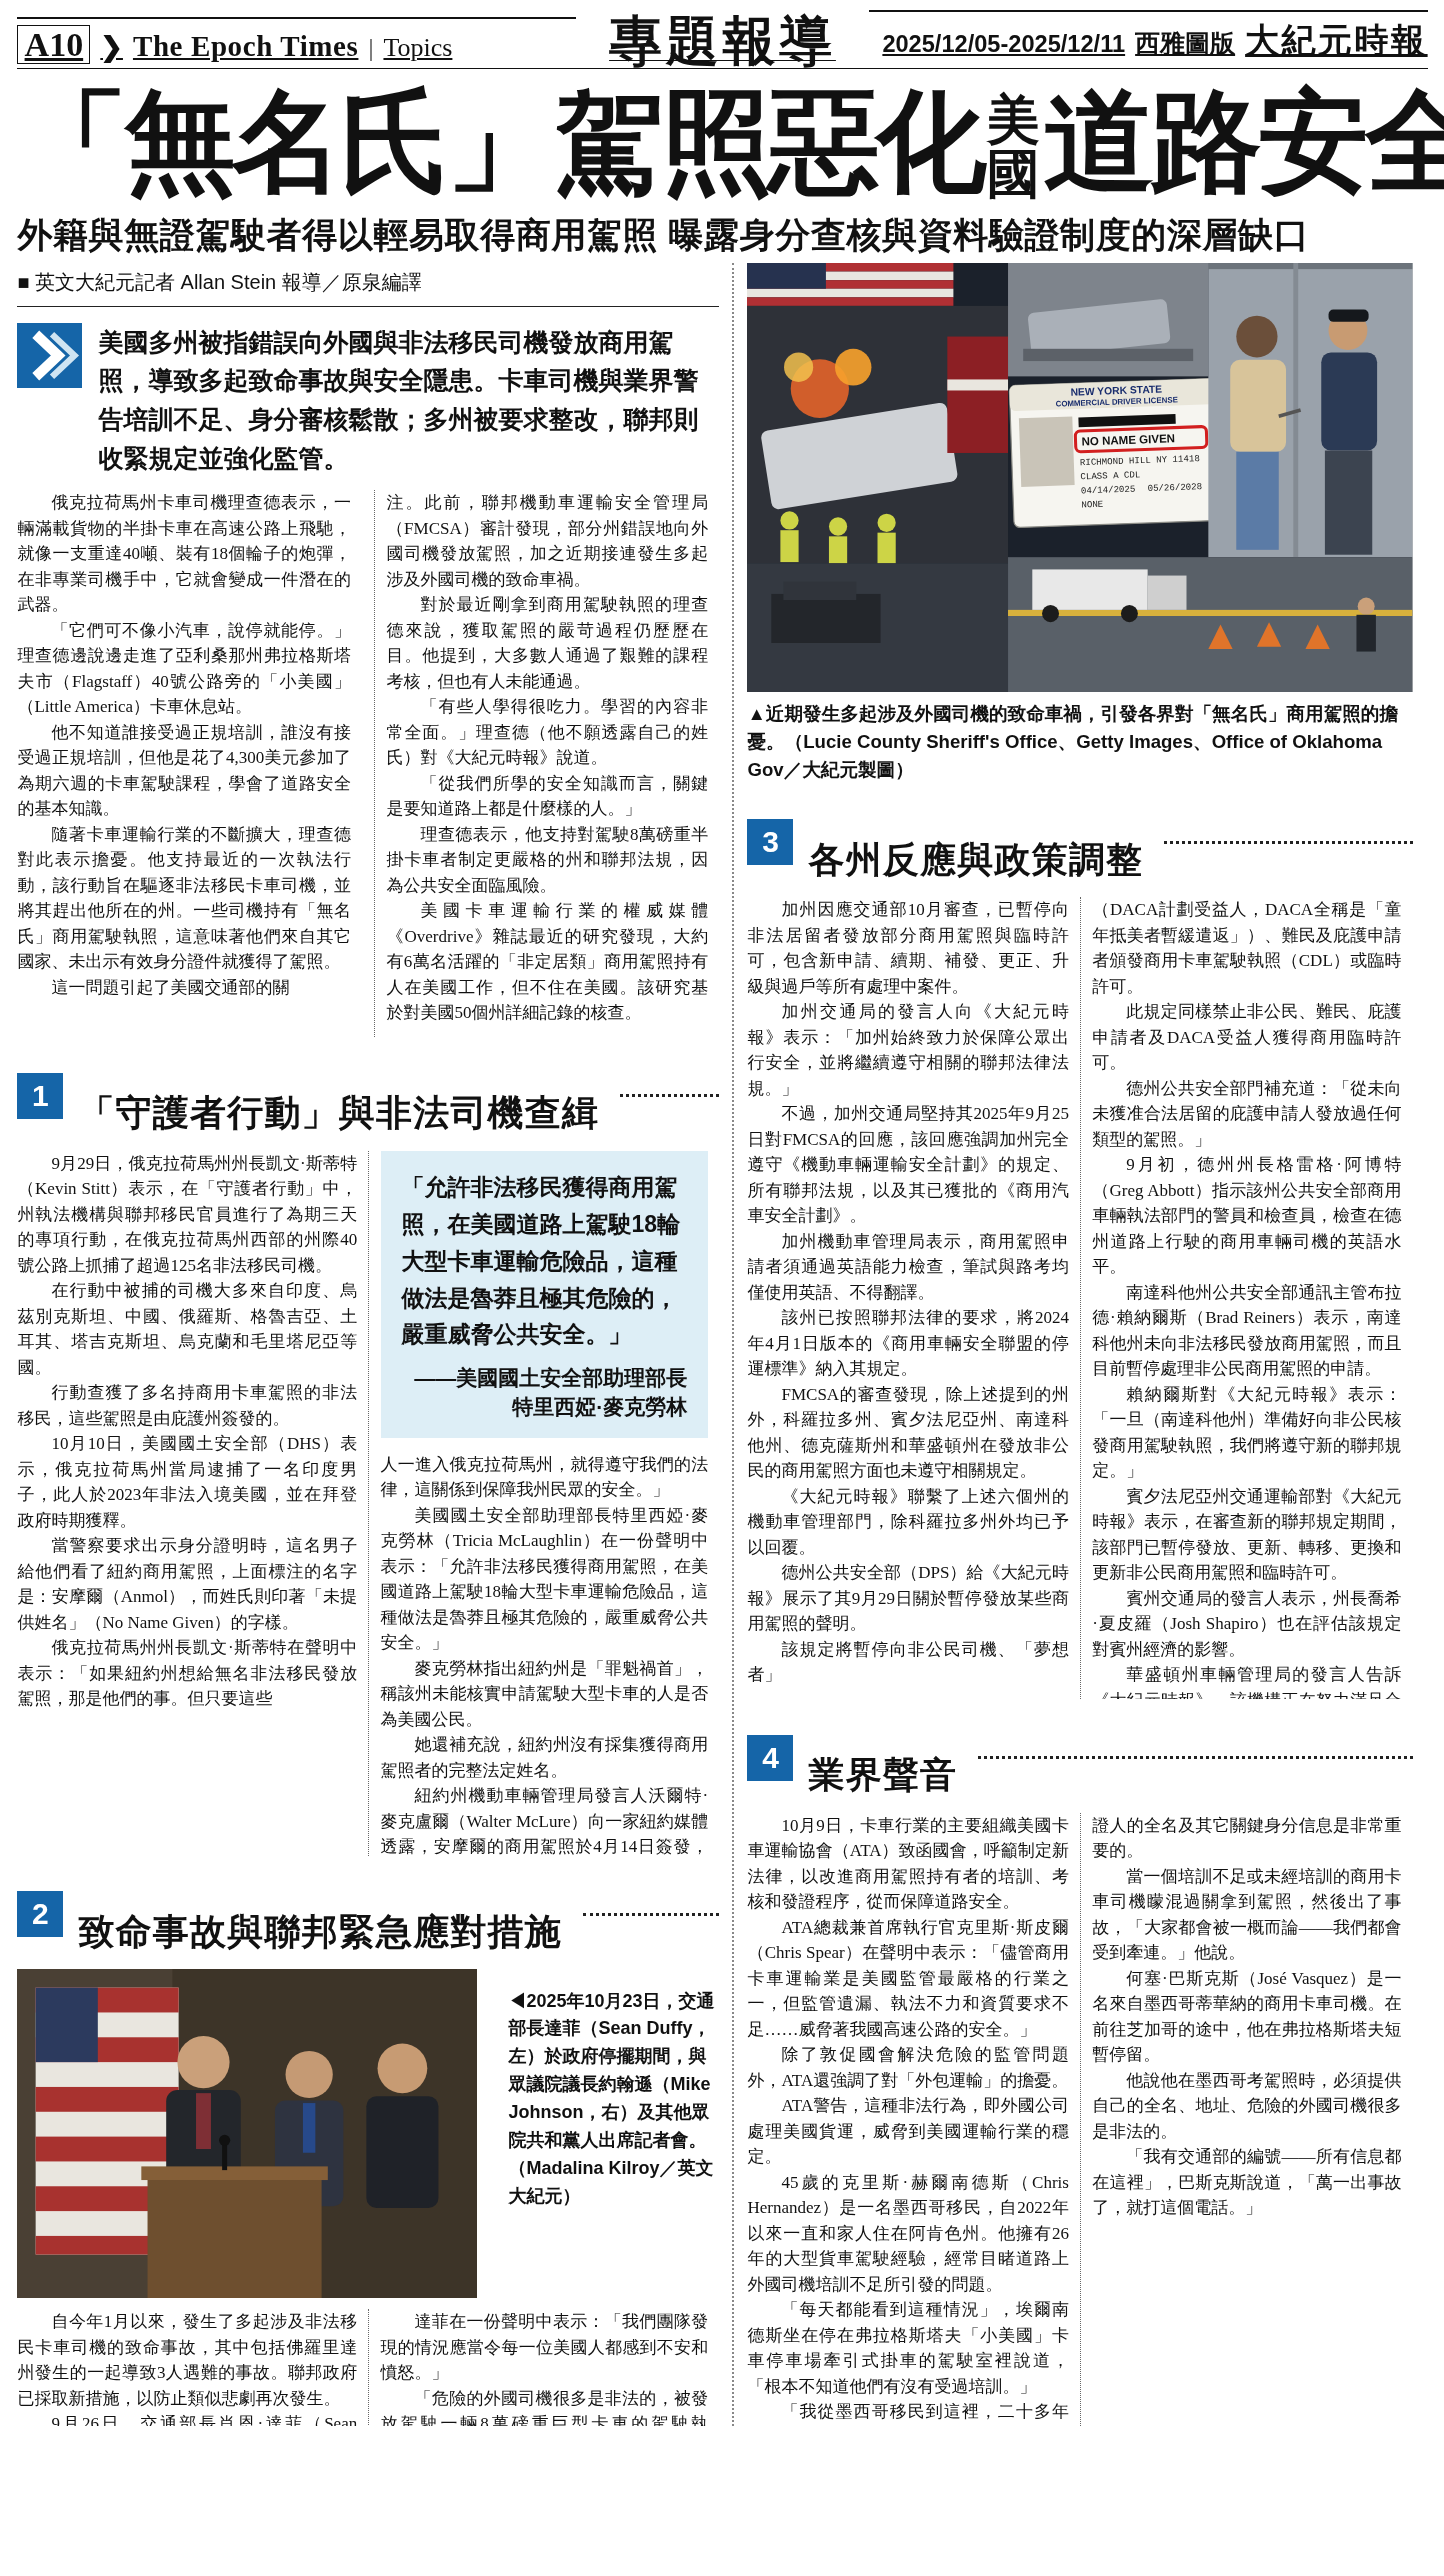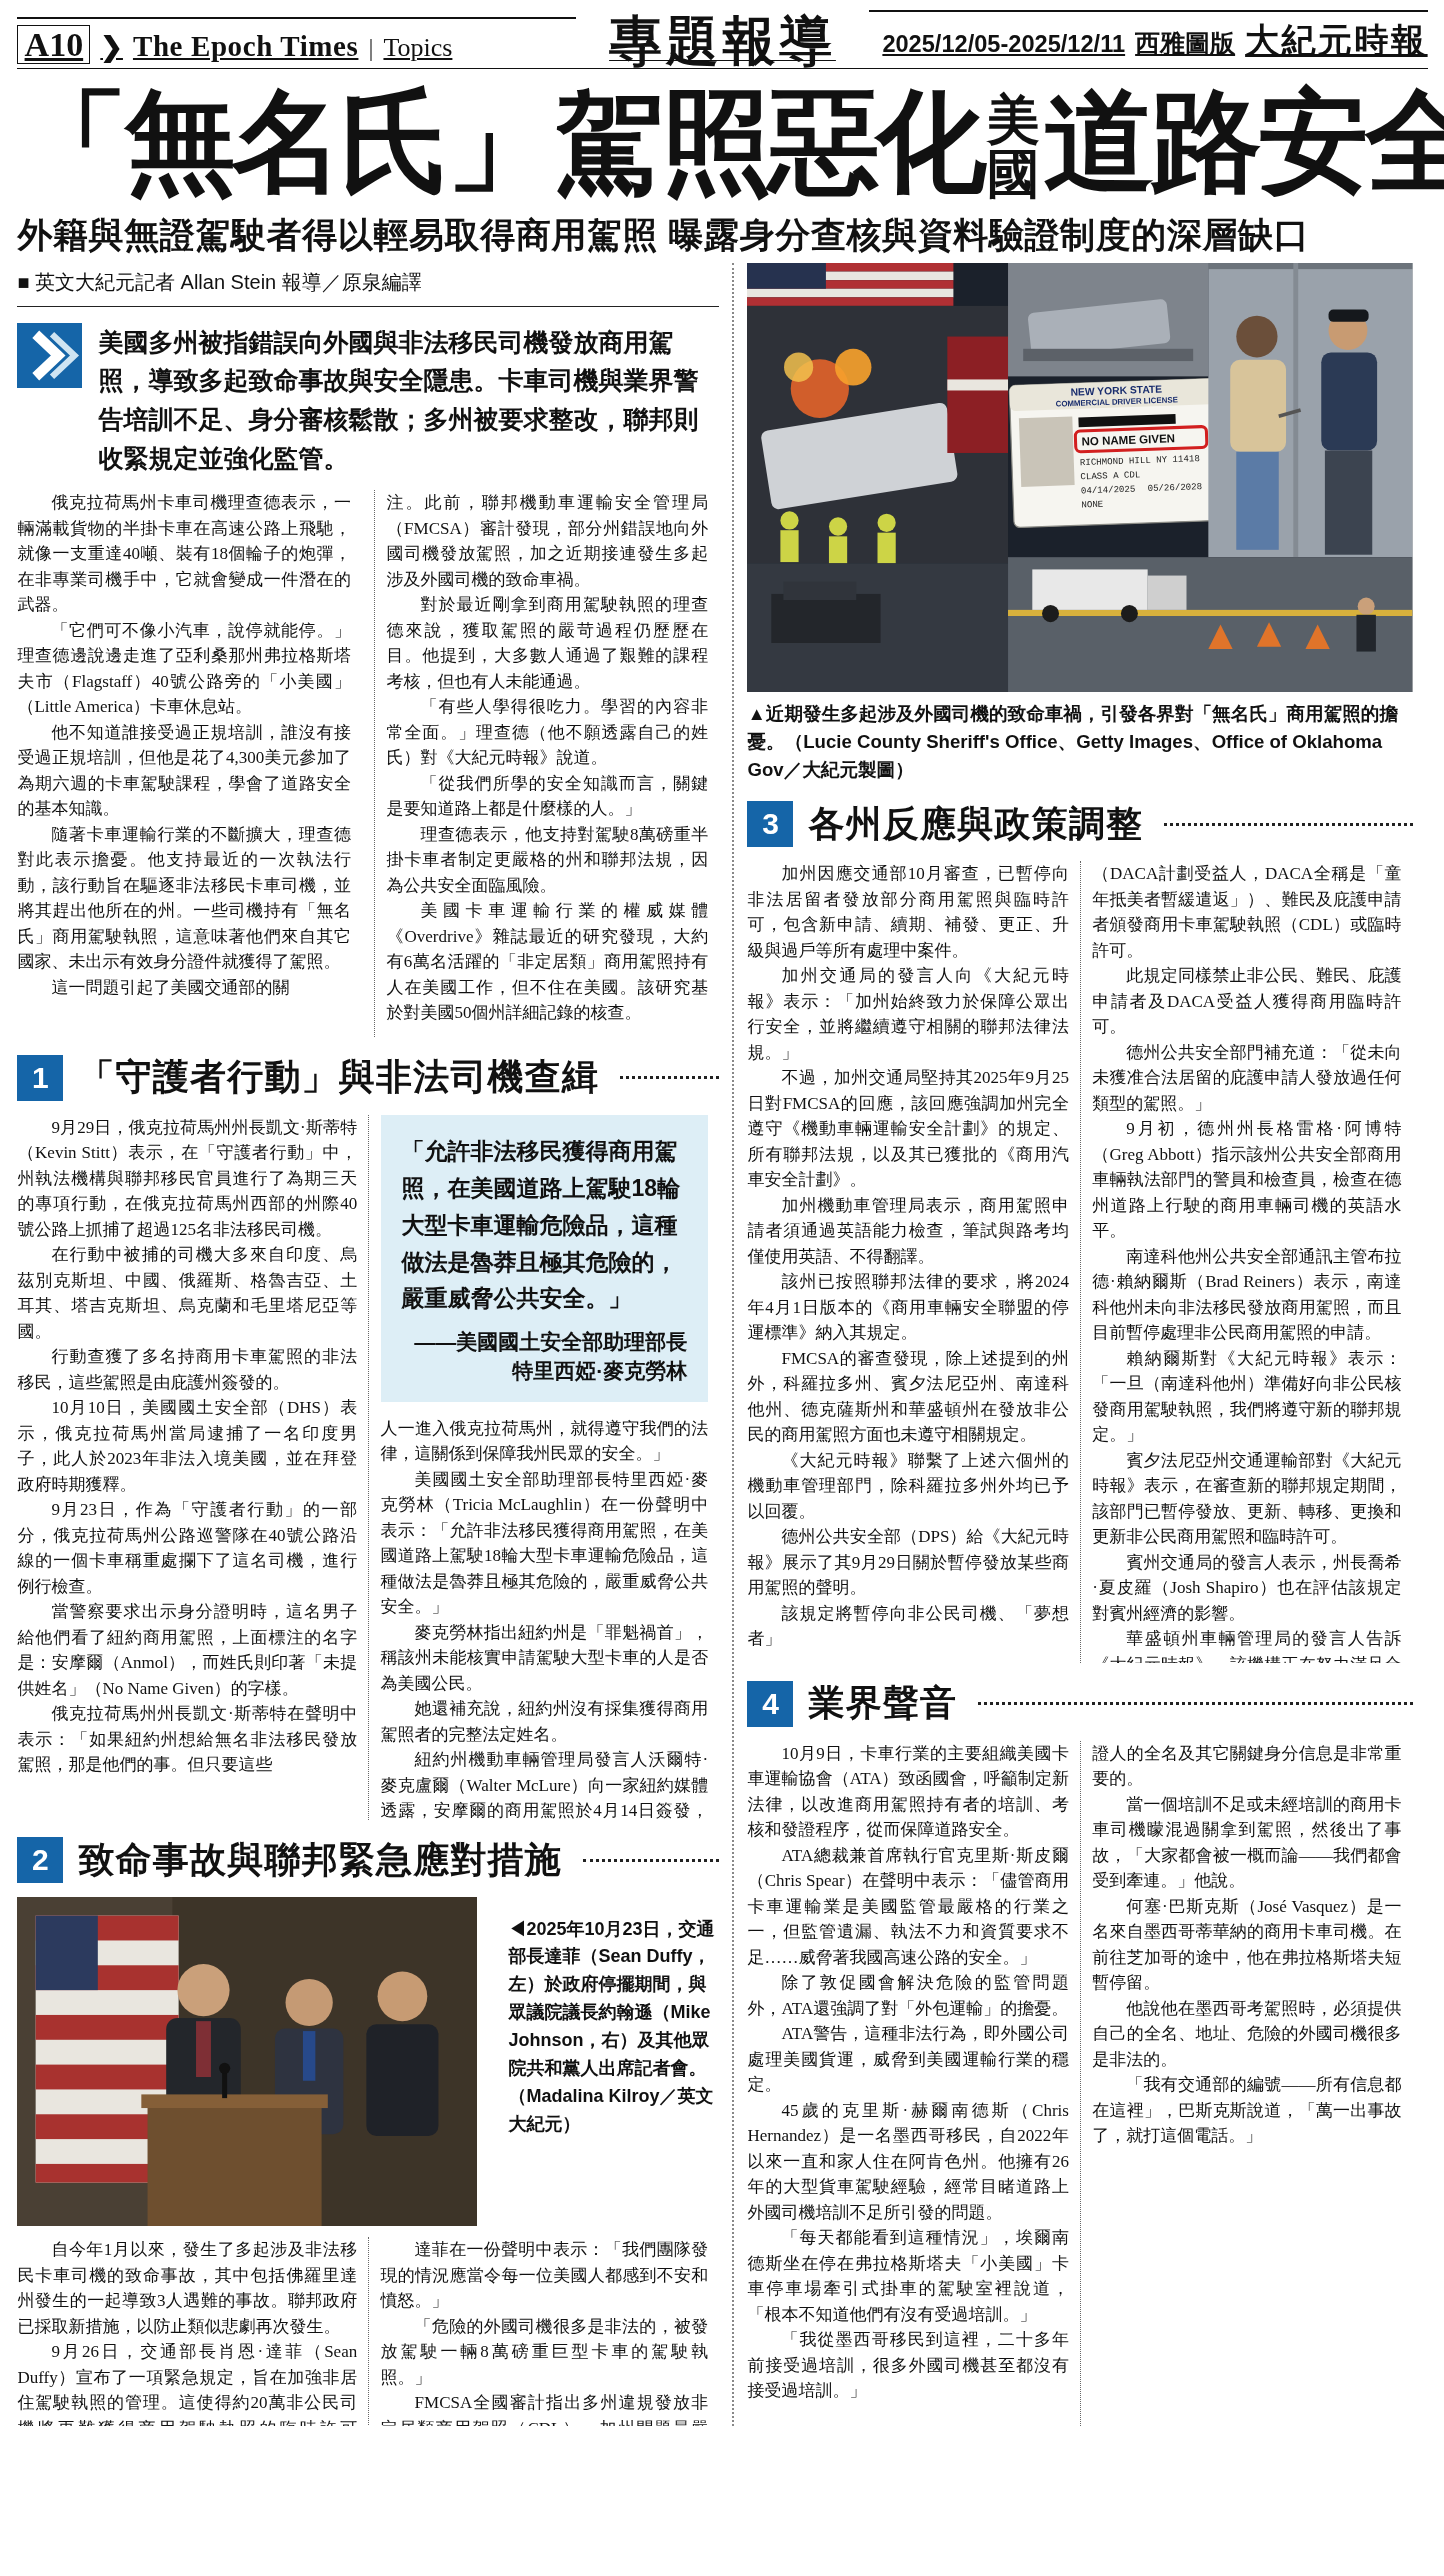--- a/index.html
+++ b/index.html
@@ -59,21 +59,21 @@
   .intro-cols{height:547px;overflow:hidden;gap:12px;}
   .s1-cols{height:705px;overflow:hidden;}
   .s2-cols{height:410px;overflow:hidden;}
   .s3-cols{height:802px;overflow:hidden;}
   .s4-area{height:889px;overflow:hidden;}
 
   
   .sec-head{display:flex;align-items:center;gap:15px;margin:16px 0 12.4px 0;}
   .sec-num{flex:none;width:46px;height:46px;background:var(--blue);color:#fff;display:flex;align-items:center;justify-content:center;
            font:900 30px "Liberation Sans",sans-serif;}
-  .sec-title{font:900 36px "Liberation Sans","DejaVu Sans",sans-serif;letter-spacing:1.2px;white-space:nowrap;}
+  .sec-title{font:900 36px "Liberation Sans","DejaVu Sans",sans-serif;letter-spacing:1.2px;white-space:nowrap;margin-top:36px;}
   .sec-dots{flex:1;height:0;border-bottom:3.7px dotted #222;margin-left:6.2px;}
 
   
   .qbox{background:var(--qbg);padding:18.6px 21px 16px 21px;margin-bottom:13.7px;}
   .qtext{font:700 23px/1.6 "Liberation Sans","DejaVu Sans",sans-serif;margin:0;}
   .qattr{font:700 21px/1.4 "Liberation Sans",sans-serif;text-align:right;margin-top:10px;}
 
   
   .collage-wrap{width:100%;height:429px;}
   .collage-wrap svg{width:100%;height:100%;display:block;}
@@ -162,21 +162,20 @@
         <div class="sec-title">「守護者行動」與非法司機查緝</div>
         <div class="sec-dots"></div>
       </div>
 
       <div class="cols s1-cols">
         <div class="col">
             <p class="para">9月29日，俄克拉荷馬州州長凱文·斯蒂特（Kevin Stitt）表示，在「守護者行動」中，州執法機構與聯邦移民官員進行了為期三天的專項行動，在俄克拉荷馬州西部的州際40號公路上抓捕了超過125名非法移民司機。</p>
             <p class="para">在行動中被捕的司機大多來自印度、烏茲別克斯坦、中國、俄羅斯、格魯吉亞、土耳其、塔吉克斯坦、烏克蘭和毛里塔尼亞等國。</p>
             <p class="para">行動查獲了多名持商用卡車駕照的非法移民，這些駕照是由庇護州簽發的。</p>
             <p class="para">10月10日，美國國土安全部（DHS）表示，俄克拉荷馬州當局逮捕了一名印度男子，此人於2023年非法入境美國，並在拜登政府時期獲釋。</p>
-            <p class="para">9月23日，作為「守護者行動」的一部分，俄克拉荷馬州公路巡警隊在40號公路沿線的一個卡車稱重處攔下了這名司機，進行例行檢查。</p>
             <p class="para">當警察要求出示身分證明時，這名男子給他們看了紐約商用駕照，上面標注的名字是：安摩爾（Anmol），而姓氏則印著「未提供姓名」（No Name Given）的字樣。</p>
             <p class="para">俄克拉荷馬州州長凱文·斯蒂特在聲明中表示：「如果紐約州想給無名非法移民發放駕照，那是他們的事。但只要這些</p>
           </div>
         <div class="col">
           <div class="qbox">
             <p class="qtext">「允許非法移民獲得商用駕照，在美國道路上駕駛18輪大型卡車運輸危險品，這種做法是魯莽且極其危險的，嚴重威脅公共安全。」</p>
             <div class="qattr">
               <div>——美國國土安全部助理部長</div>
               <div>特里西婭·麥克勞林</div>
             </div>

